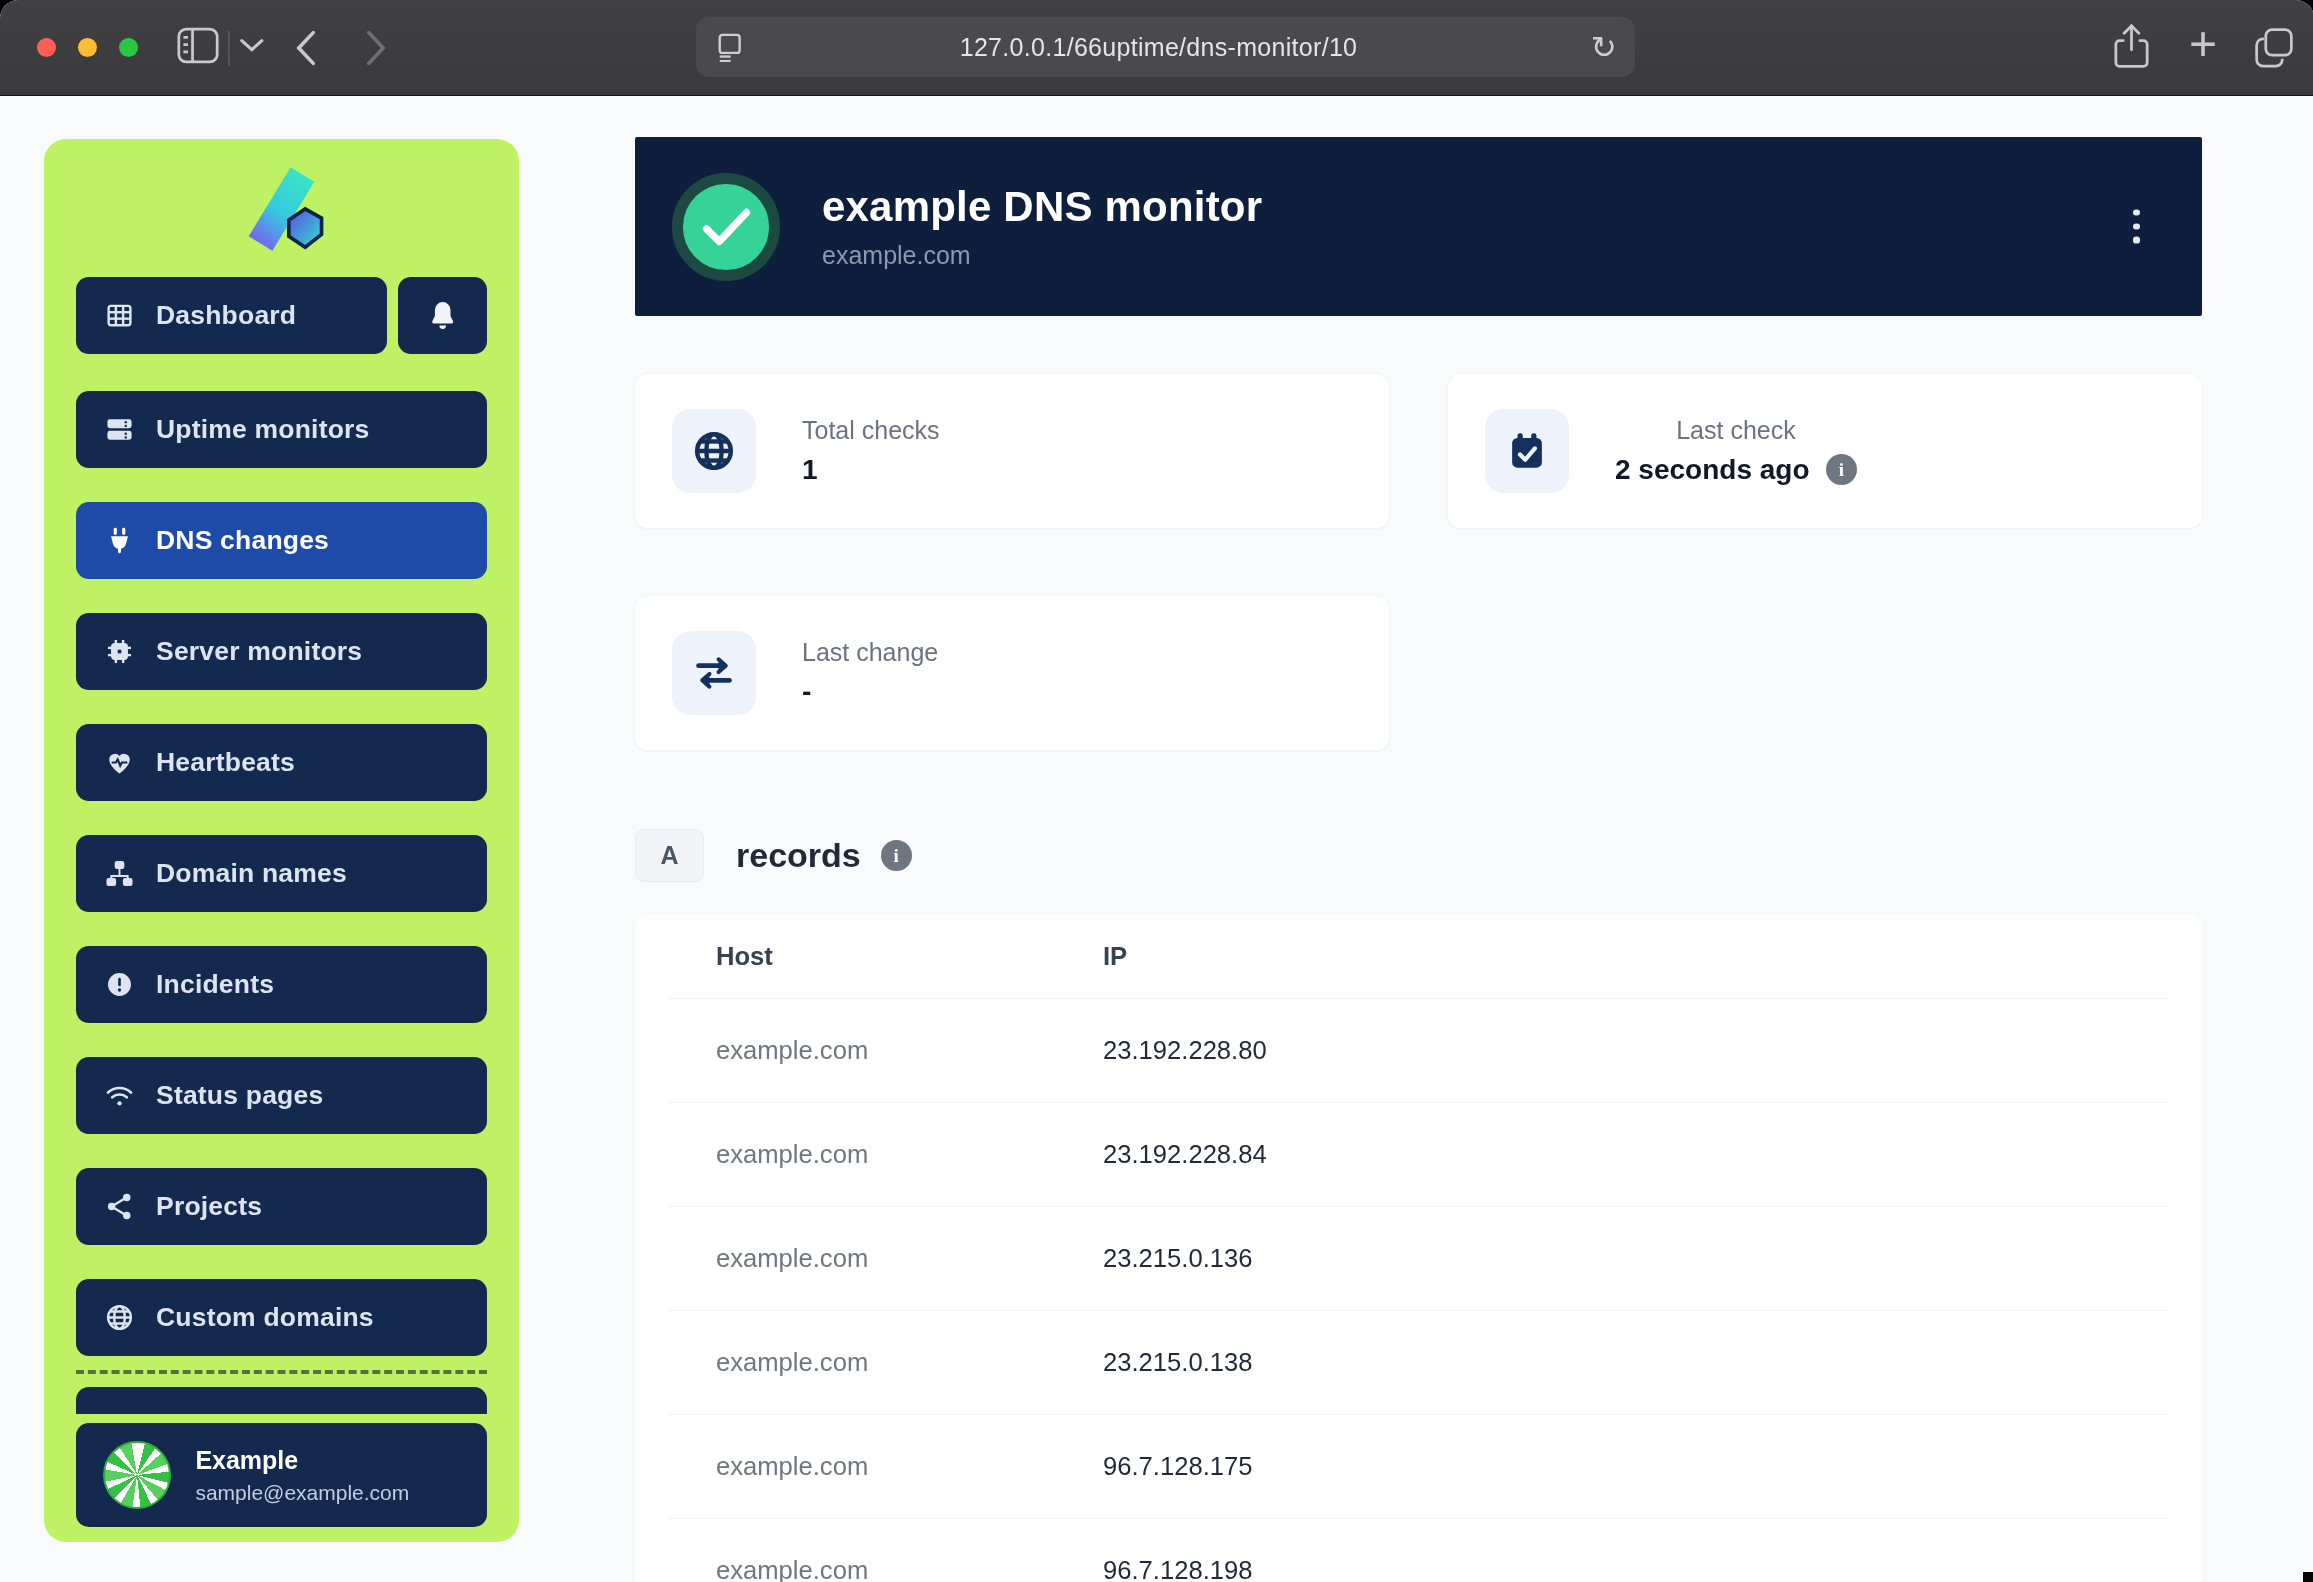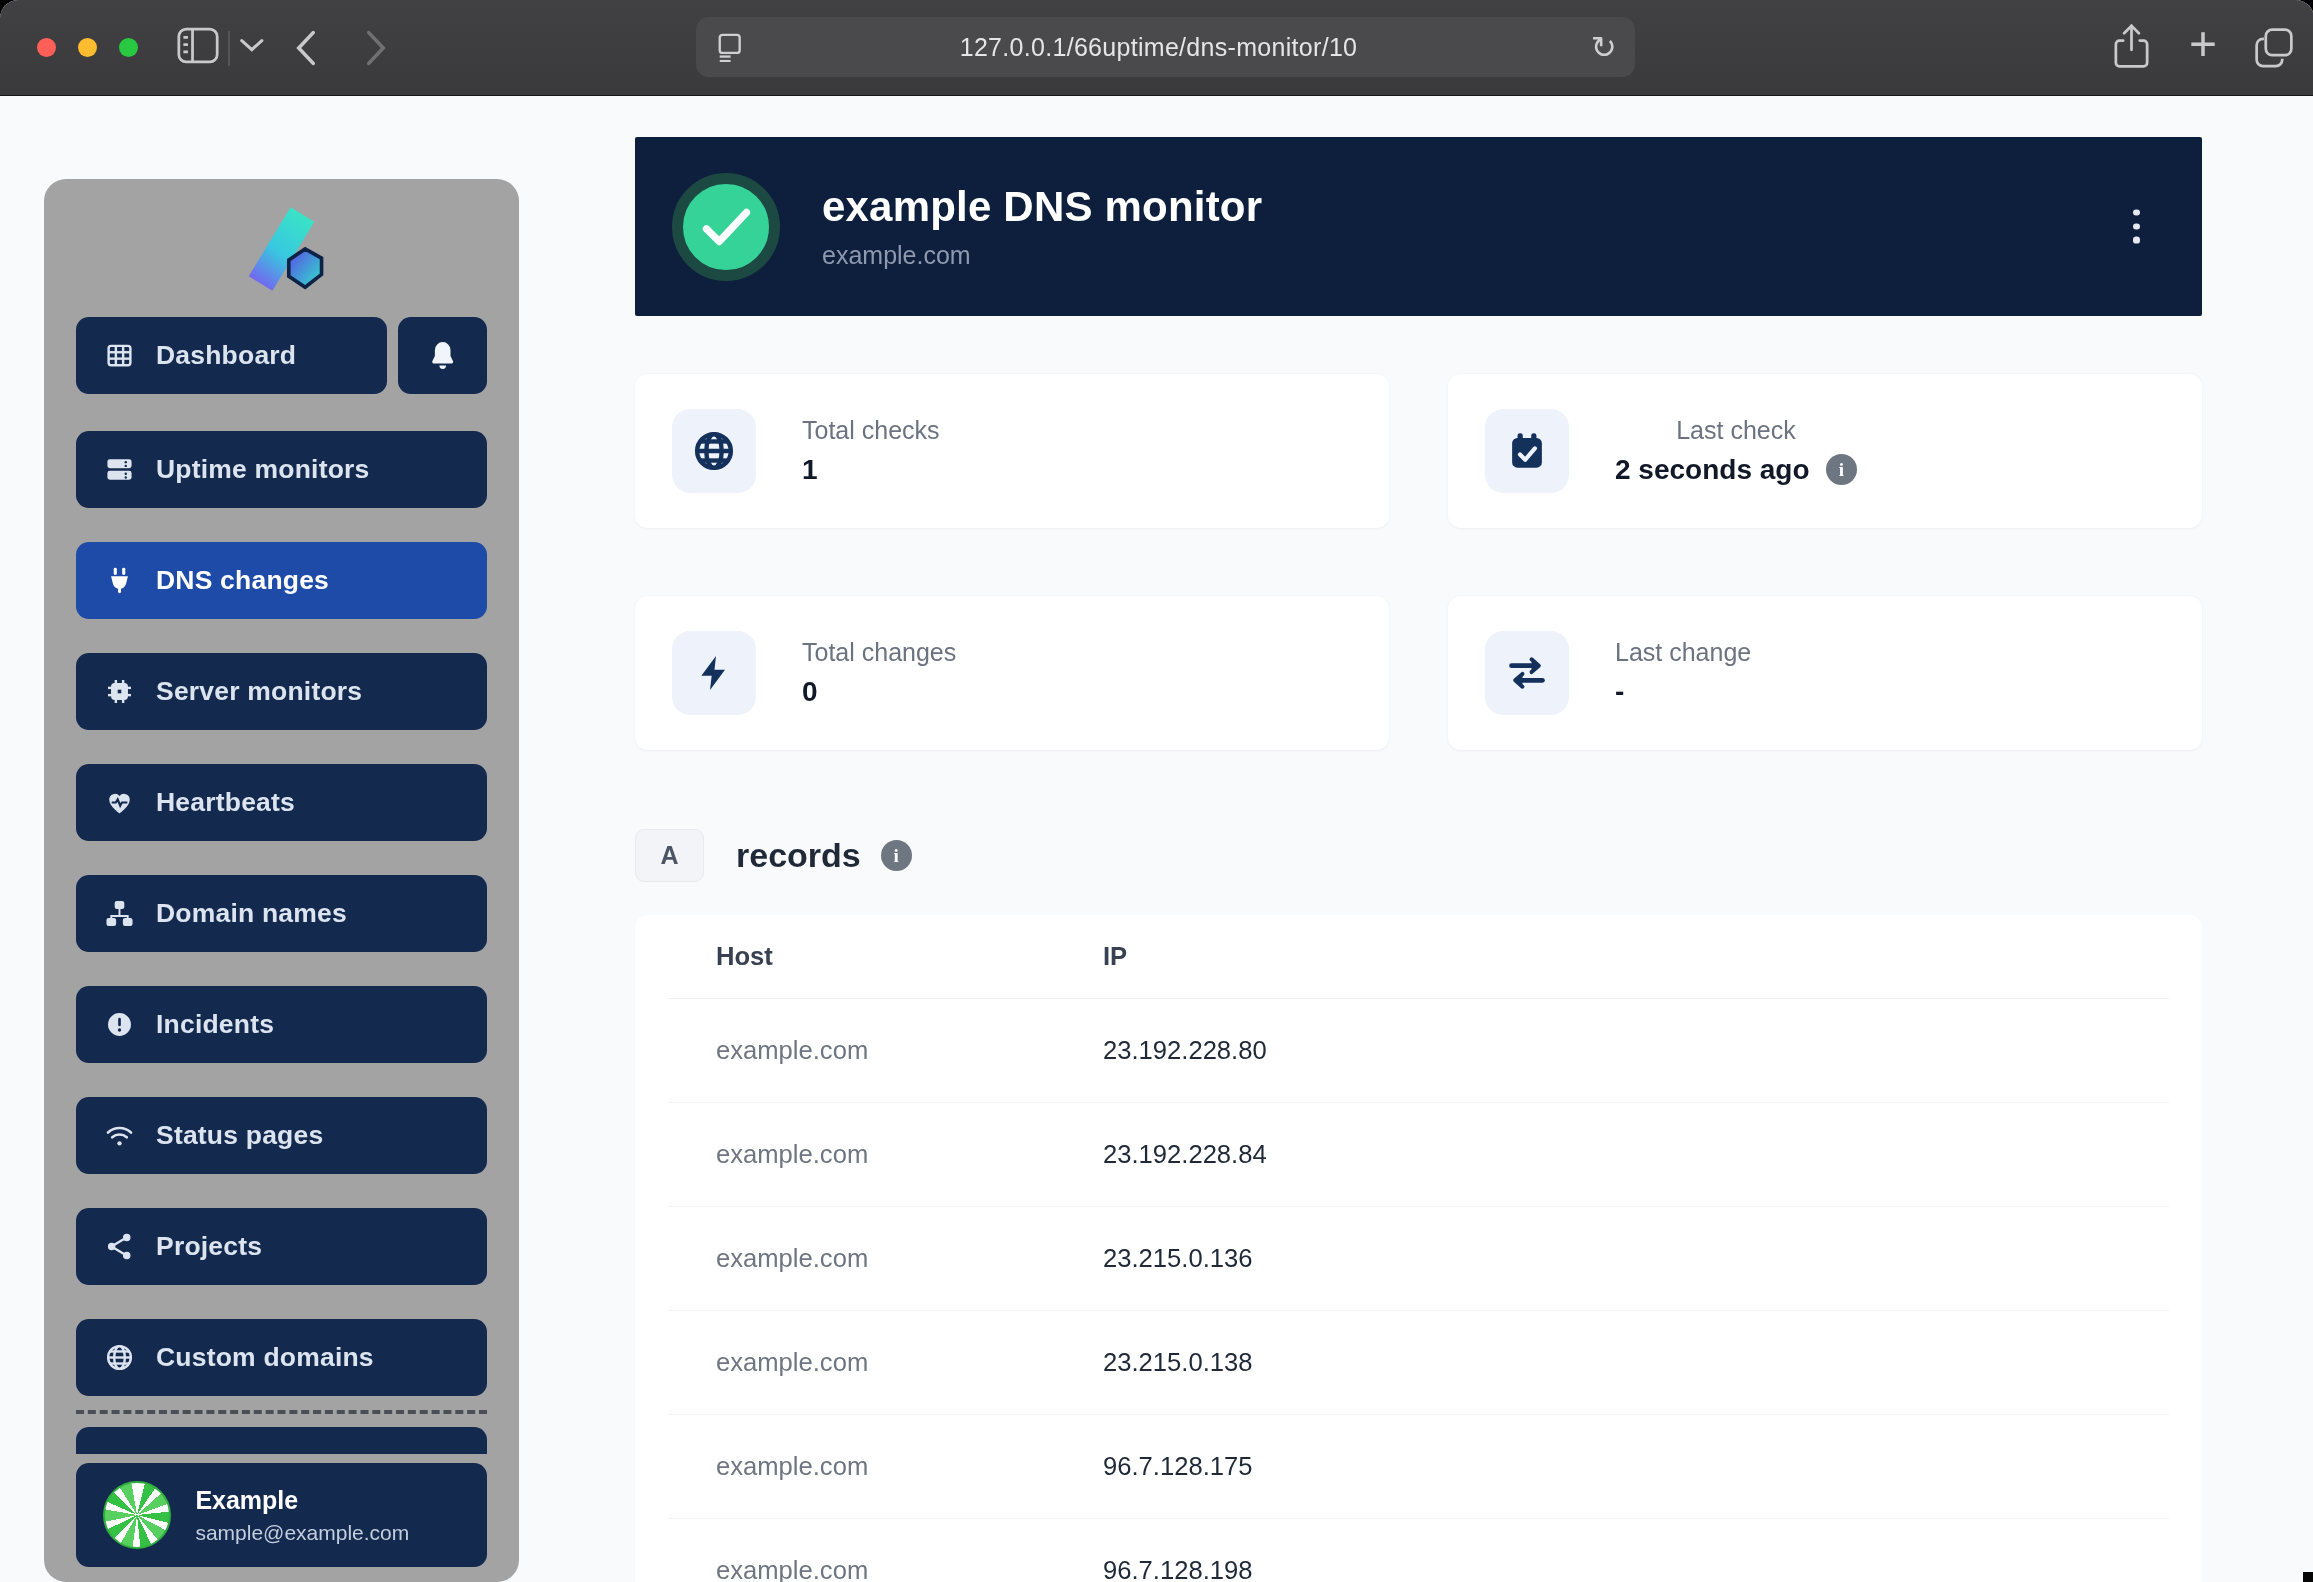--- a/index.html
+++ b/index.html
@@ -21,21 +21,21 @@
             background:#4a4a4d; border-radius:12.8px; display:flex; align-items:center; }
   .url-reader { margin-left:20px; color:#cfcfd1; }
   .url-text { position:absolute; left:0; right:14px; text-align:center; color:#e5e5e5;
               font-size:25px; letter-spacing:0.3px; }
   .url-refresh { position:absolute; right:18.3px; color:#cfcfd1; font-size:31px; }
   .ic-share { top:24px; left:2113px; } .ic-plus { top:16.4px; left:2189px; font-size:48px; font-weight:300; }
   .ic-tabs { top:25.6px; left:2253px; }
 
   
   .sidebar { position:absolute; top:139px; left:44px; width:475px; height:1403px;
-             background:#a3a3a3; border-radius:22px; padding:25.6px 32px 0 32px; overflow:hidden;margin-top:40px; }
+             background:#bef264; border-radius:22px; padding:25.6px 32px 0 32px; overflow:hidden; }
   .logo { display:block; margin:0 auto; width:91px; height:88px; }
   .dash-row { display:flex; gap:11px; margin-top:24px; }
   .navbtn { background:#13294e; border-radius:12.8px; height:77px; display:flex;
             align-items:center; color:#dce4f0; }
   .dash-main { flex:1; padding-left:29px; gap:22px; }
   .bellbtn { width:89px; justify-content:center; }
   .navlist { display:flex; flex-direction:column; gap:34px; margin-top:37px; }
   .navitem { padding-left:29px; gap:22px; cursor:pointer; }
   .navitem .lbl, .dash-main .lbl { font-size:26.5px; font-weight:600; letter-spacing:0.2px; }
   .navitem.active { background:#1d4ba7; color:#ffffff; }
@@ -347,33 +347,20 @@
         </div>
         <div class="stat-txt">
           <div class="stat-label">Last check</div>
           <div class="stat-valrow">
             <span class="stat-value">2 seconds ago</span>
             <span class="ibadge">i</span>
           </div>
         </div>
       </div>
 
-      <div class="stat">
-        <div class="stat-tile">
-          <svg width="40" height="44" viewBox="0 0 24 24" fill="currentColor">
-            <path d="M13.2 1.8 4.4 13.6h6.2l-1 8.6 9-12.2h-6.3z"></path>
-          </svg>
-        </div>
-        <div class="stat-txt">
-          <div class="stat-label">Total changes</div>
-          <div class="stat-valrow">
-              <span class="stat-value">0</span>
-            </div>
-        </div>
-      </div>
 
       <div class="stat">
         <div class="stat-tile">
           <svg width="44" height="40" viewBox="0 0 24 22" fill="none" stroke="currentColor" stroke-width="2.6" stroke-linecap="round" stroke-linejoin="round">
             <line x1="3.5" y1="7" x2="17" y2="7"></line>
               <polyline points="14.5,3.5 18.5,7 14.5,10.5" fill="currentColor" stroke-width="2.2"></polyline>
             <line x1="20.5" y1="15" x2="7" y2="15"></line>
               <polyline points="9.5,11.5 5.5,15 9.5,18.5" fill="currentColor" stroke-width="2.2"></polyline>
           </svg>
         </div>

